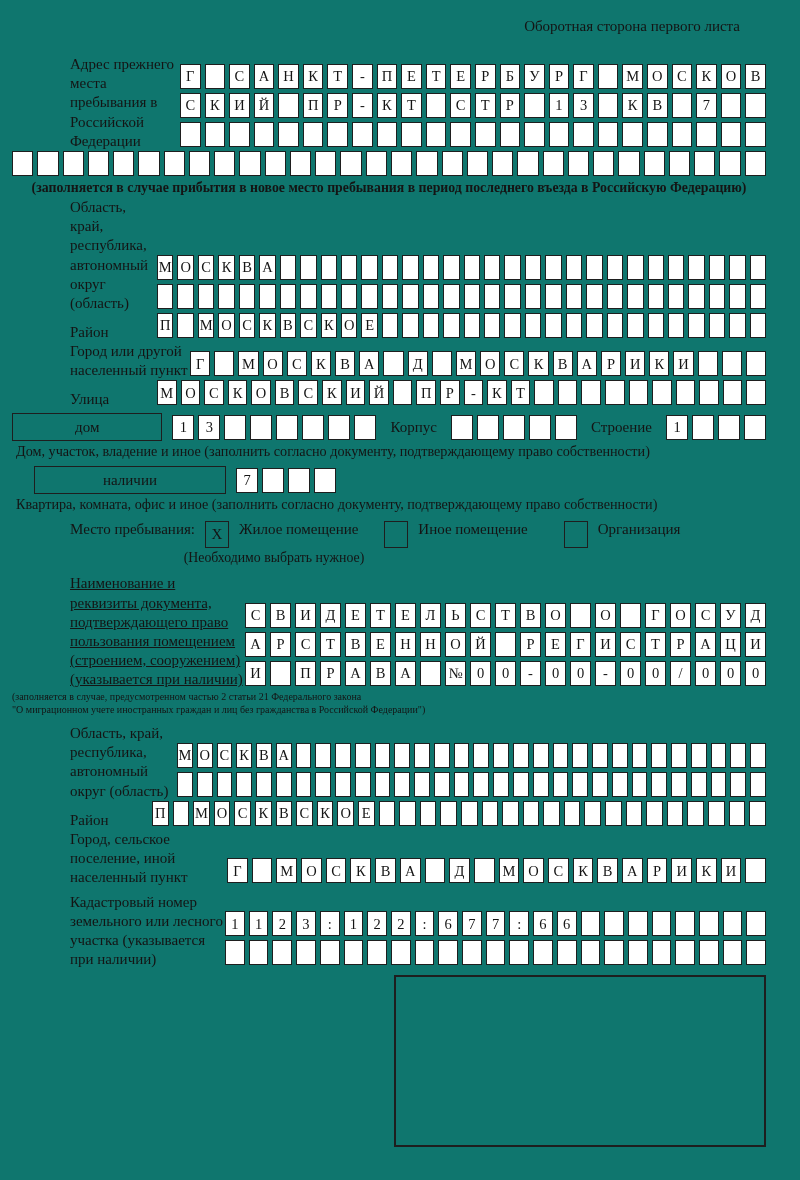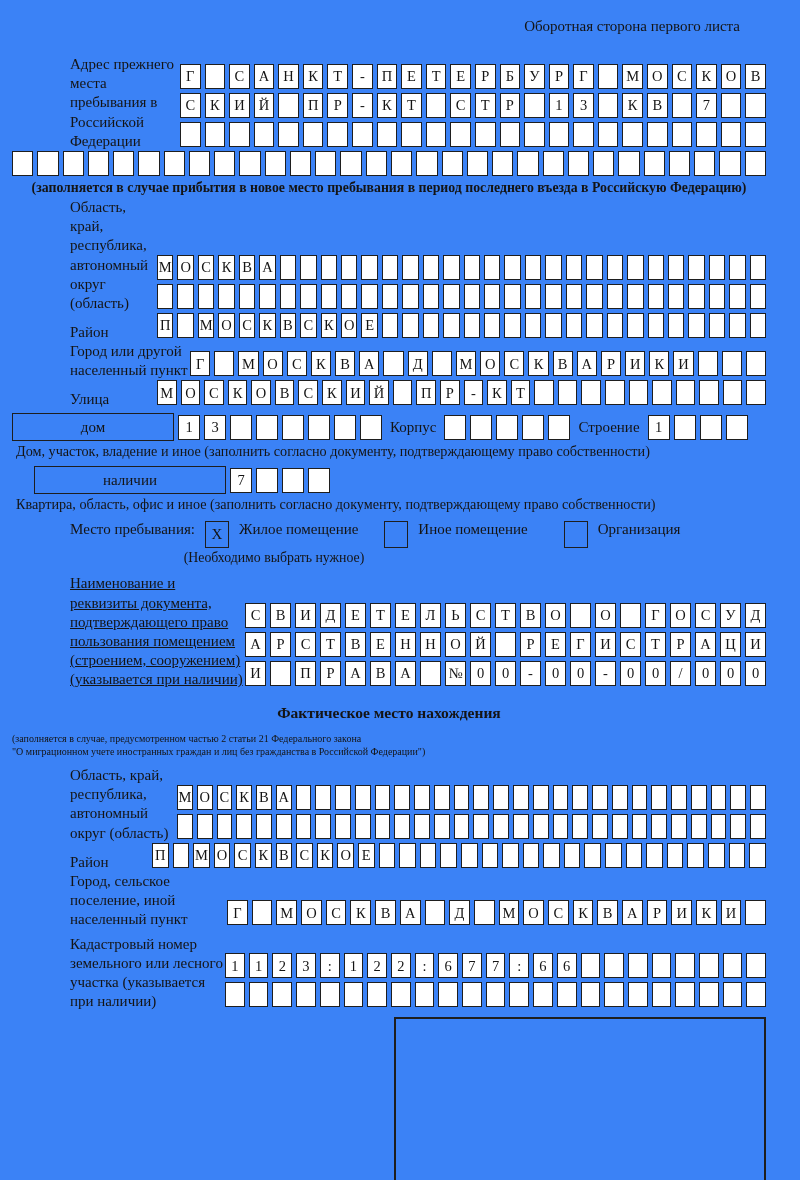--- a/index.html
+++ b/index.html
@@ -1,17 +1,17 @@
 <!DOCTYPE html>
 <html><head>
 <meta charset="utf-8">
 <style>
   html,body { margin:0; padding:0; background:#ffffff; }
   body { font-family: "Liberation Serif", "DejaVu Serif", serif; color:#141414; }
-  .page { position:relative; width:800px; height:1180px; background:#3b82f6; overflow:hidden;
+  .page { position:relative; width:800px; height:1180px; background:#0f766e; overflow:hidden;
           padding:10px 34px 0 12px; box-sizing:border-box; }
 
   .header-note { text-align:right; font-size:15px; margin:8px 26px 20px 0; }
 
   .row-flex { display:flex; align-items:flex-end; }
   .lbl { font-size:15px; line-height:1.28; flex:0 0 auto; box-sizing:border-box; padding-left:58px; }
   .boxcol { flex:1 1 auto; min-width:0; }
 
   .cells { display:flex; gap:4px; margin-bottom:4px; }
   .cell { flex:1 1 0; min-width:0; height:23px; border:1.5px solid #1e1e1e;
@@ -27,21 +27,21 @@
   .w-lbl-obl    { width:145px; }
   .w-lbl-rayon  { width:145px; }
   .w-lbl-gorod  { width:178px; }
   .w-lbl-ulitsa { width:145px; }
   .w-lbl-doc    { width:233px;text-decoration:underline; }
   .w-lbl-obl2   { width:165px; }
   .w-lbl-rayon2 { width:140px; }
   .w-lbl-gorod2 { width:215px; }
   .w-lbl-kad    { width:213px; }
 
-  .house-row { display:flex; align-items:center; gap:4px; margin:4px 0 2px 0; }
+  .house-row { display:flex; align-items:center; gap:10px; margin:4px 0 2px 0; }
   .widebox { width:160px; height:26px; border:1.5px solid #1e1e1e; display:flex;
              align-items:center; justify-content:center; font-size:15px; }
   .widebox.kv { width:190px; }
   .inline-lbl { font-size:15px; padding:0 4px; }
   .small-note { font-size:14.2px; margin:2px 0 6px 58px; }
 
   .stay-row { display:flex; margin:8px 0 2px 0; padding-left:58px; font-size:15px; }
   .checkbox { width:22px; height:25px; border:1.5px solid #1e1e1e; display:inline-flex;
               align-items:center; justify-content:center; font-size:15px; flex:0 0 auto; }
   .stay-row .opt-label { padding:0 8px 0 10px; }
@@ -384,21 +384,21 @@
 
   <div class="house-row" style="padding-left:22px;">
     <div class="widebox kv">наличии</div>
     <div class="cells cells-fixed" style="margin-bottom:0;">
         <span class="cell">7</span>
         <span class="cell"></span>
         <span class="cell"></span>
         <span class="cell"></span>
       </div>
   </div>
-  <div class="small-note" style="margin-left:4px;">Квартира, область, офис и иное (заполнить согласно документу, подтверждающему право собственности)</div>
+  <div class="small-note" style="margin-left:4px;">Квартира, комната, офис и иное (заполнить согласно документу, подтверждающему право собственности)</div>
 
   <div class="stay-row">
     <span>Место пребывания:</span>
     <span style="width:10px;"></span>
     <span class="checkbox">X</span>
     <span class="opt-label">Жилое помещение</span>
     <span style="width:18px;"></span>
     <span class="checkbox"></span>
     <span class="opt-label">Иное помещение</span>
     <span style="width:28px;"></span>
@@ -475,21 +475,20 @@
           <span class="cell">0</span>
           <span class="cell">0</span>
           <span class="cell">/</span>
           <span class="cell">0</span>
           <span class="cell">0</span>
           <span class="cell">0</span>
         </div>
     </div>
   </div>
 
-  <div class="fact-title">Фактическое место нахождения</div>
   <div class="fact-note">
     <div>(заполняется в случае, предусмотренном частью 2 статьи 21 Федерального закона</div>
     <div>"О миграционном учете иностранных граждан и лиц без гражданства в Российской Федерации")</div>
   </div>
 
   <div class="row-flex">
     <div class="lbl w-lbl-obl2">Область, край, республика, автономный округ (область)</div>
     <div class="boxcol">
       <div class="cells">
           <span class="cell">М</span>

